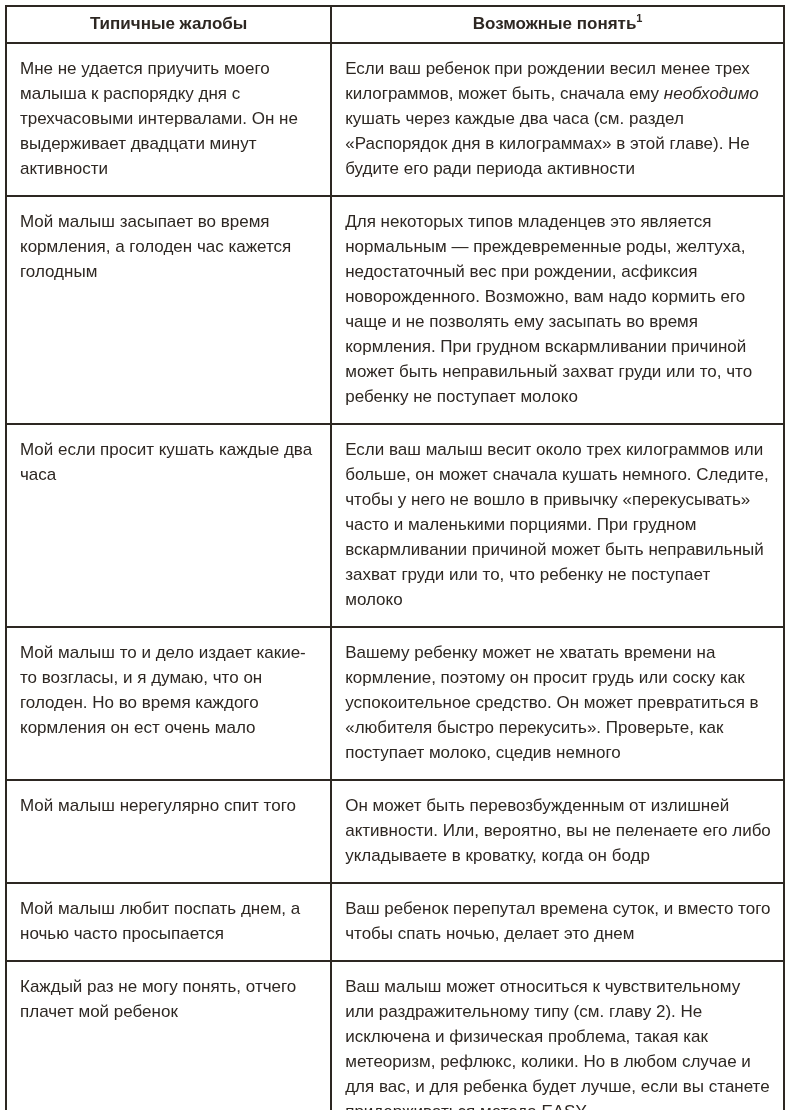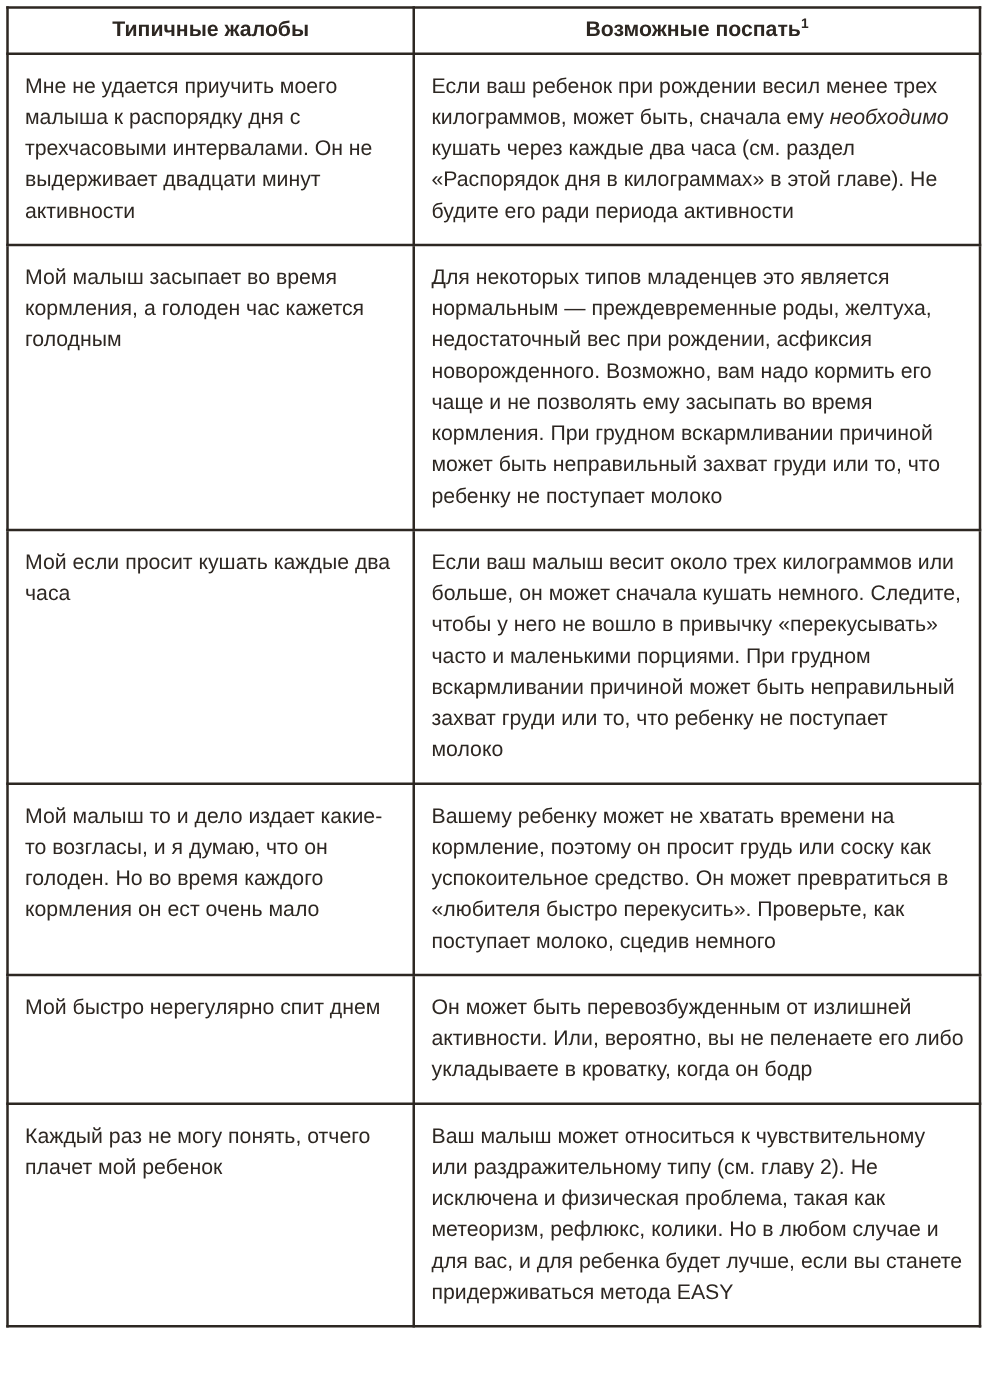--- a/index.html
+++ b/index.html
@@ -63,21 +63,21 @@
     <colgroup>
       <col style="width:41.8%">
       <col style="width:58.2%">
     </colgroup>
     <thead>
       <tr>
         <th>
           <span>Типичные жалобы</span>
         </th>
         <th>
-          <span>Возможные поспать</span><sup>1</sup>
+          <span>Возможные понять</span><sup>1</sup>
         </th>
       </tr>
     </thead>
     <tbody>
         <tr>
           <td>Мне не удается приучить моего малыша к распорядку дня с трехчасовыми интервалами. Он не выдерживает двадцати минут активности</td>
           <td><span>Если ваш ребенок при рождении весил менее трех килограммов, может быть, сначала ему </span><em>необходимо</em><span> кушать через каждые два часа (см. раздел «Распорядок дня в килограммах» в этой главе). Не будите его ради периода активности</span></td>
         </tr>
         <tr>
           <td>Мой малыш засыпает во время кормления, а голоден час кажется голодным</td>
@@ -85,22 +85,26 @@
         </tr>
         <tr>
           <td>Мой если просит кушать каждые два часа</td>
           <td><span>Если ваш малыш весит около трех килограммов или больше, он может сначала кушать немного. Следите, чтобы у него не вошло в привычку «перекусывать» часто и маленькими порциями. При грудном вскармливании причиной может быть неправильный захват груди или то, что ребенку не поступает молоко</span></td>
         </tr>
         <tr>
           <td>Мой малыш то и дело издает какие-то возгласы, и я думаю, что он голоден. Но во время каждого кормления он ест очень мало</td>
           <td><span>Вашему ребенку может не хватать времени на кормление, поэтому он просит грудь или соску как успокоительное средство. Он может превратиться в «любителя быстро перекусить». Проверьте, как поступает молоко, сцедив немного</span></td>
         </tr>
         <tr>
-          <td>Мой быстро нерегулярно спит днем</td>
+          <td>Мой малыш нерегулярно спит того</td>
           <td><span>Он может быть перевозбужденным от излишней активности. Или, вероятно, вы не пеленаете его либо укладываете в кроватку, когда он бодр</span></td>
+        </tr>
+        <tr>
+          <td>Мой малыш любит поспать днем, а ночью часто просыпается</td>
+          <td><span>Ваш ребенок перепутал времена суток, и вместо того чтобы спать ночью, делает это днем</span></td>
         </tr>
         <tr>
           <td>Каждый раз не могу понять, отчего плачет мой ребенок</td>
           <td><span>Ваш малыш может относиться к чувствительному или раздражительному типу (см. главу 2). Не исключена и физическая проблема, такая как метеоризм, рефлюкс, колики. Но в любом случае и для вас, и для ребенка будет лучше, если вы станете придерживаться метода EASY</span></td>
         </tr>
       </tbody>
   </table>
 </div>
 
 </body></html>

